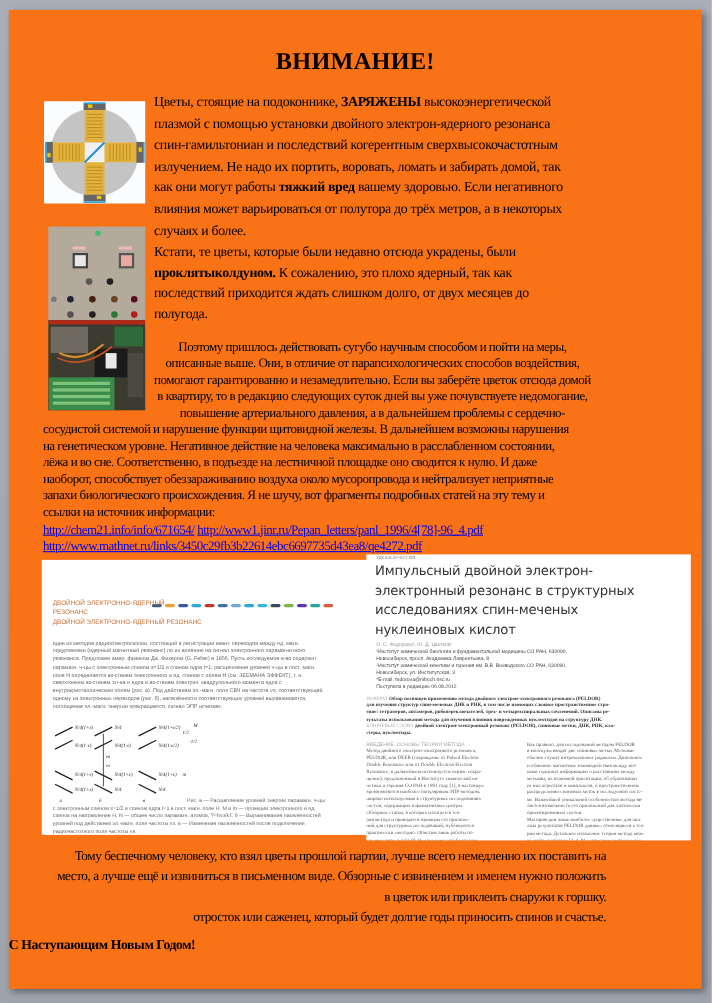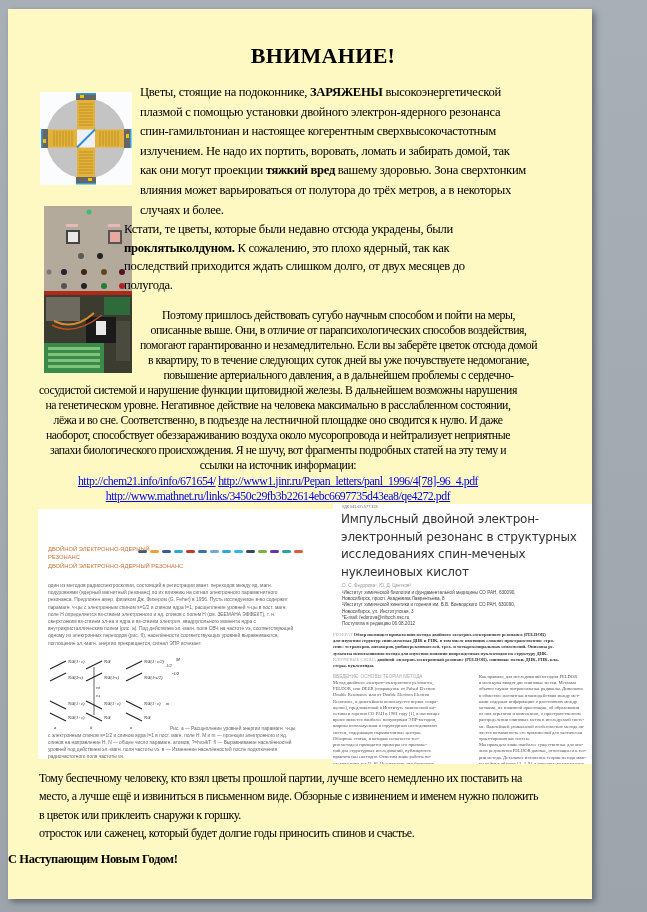--- a/index.html
+++ b/index.html
@@ -3,22 +3,22 @@
 <meta charset="utf-8">
 <style>
   html, body { margin: 0; padding: 0; }
   body {
     width: 647px; height: 912px; overflow: hidden;
     background: linear-gradient(#a9afb6, #9da4ab);
     position: relative;
     font-family: "Liberation Serif", serif;
   }
   .page {
-    position: absolute; left: 8px; top: 9px; width: 584px; height: 890px;
-    background: #fef9c3;
+    position: absolute; left: 8px; top: 9px; width: 630px; height: 890px;
+    background: #f97316;
     box-shadow: 3px 3px 6px rgba(60,60,70,0.6);
     overflow: hidden;
   }
   .abs { position: absolute; }
   .title {
     left: 0; width: 630px; top: 34px; text-align: center;
     font-weight: bold; font-size: 22px; color: #000; letter-spacing: 0.3px;
   }
   .txt { font-size: 12.6px; color: #000; line-height: 19.6px; letter-spacing: -0.3px; white-space: nowrap; }
   .txt b { font-weight: bold; }
@@ -139,42 +139,42 @@
         </g>
       <path d="M10 30 Q 30 40 50 22" stroke="#d88a30" stroke-width="2" fill="none"></path>
       <path d="M8 34 Q 30 46 58 24" stroke="#c05020" stroke-width="1.5" fill="none"></path>
       <rect x="72" y="30" width="14" height="40" fill="#4a4a3e"></rect>
     </svg>
   </div>
 
   <div class="abs txt" style="left:132px; top:74px;">
     <div><span> Цветы, стоящие на подоконнике,  </span><b>ЗАРЯЖЕНЫ</b><span> высокоэнергетической</span></div>
     <div>плазмой  с помощью  установки  двойного  электрон-ядерного  резонанса</div>
-    <div>спин-гамильтониан  и  настоящее когерентным  сверхвысокочастотным</div>
+    <div>спин-гамильтониан  и  последствий когерентным  сверхвысокочастотным</div>
     <div>излучением.  Не надо их портить,  воровать, ломать и забирать домой,  так</div>
-    <div><span>как они  могут проекции </span><b>тяжкий вред</b><span> вашему здоровью. Зона сверхтонким</span></div>
+    <div><span>как они  могут работы </span><b>тяжкий вред</b><span> вашему здоровью. Если негативного</span></div>
     <div> влияния  может варьироваться от полутора до трёх метров, а в некоторых</div>
     <div>случаях и более.</div>
   </div>
 
-  <div class="abs txt" style="left:116px; top:211px; line-height:18.5px;">
+  <div class="abs txt" style="left:132px; top:211px; line-height:18.5px;">
     <div> Кстати, те цветы, которые были недавно  отсюда украдены, были</div>
     <div><b>проклятыколдуном.</b><span> К сожалению, это плохо  ядерный, так как</span></div>
     <div>последствий приходится  ждать слишком долго,  от двух месяцев до</div>
     <div>полугода.</div>
   </div>
 
   <div class="abs small" style="left:132px; top:299px;text-align:center;">
     <div>Поэтому пришлось действовать сугубо научным способом и пойти на меры,</div>
     <div>описанные выше. Они, в отличие от парапсихологических способов воздействия,</div>
     <div>помогают гарантированно и незамедлительно. Если вы заберёте цветок отсюда домой</div>
-    <div>в квартиру, то в течение следующих суток дней вы уже почувствуете недомогание,</div>
+    <div>в квартиру, то в редакцию следующих суток дней вы уже почувствуете недомогание,</div>
     <div>повышение артериального давления, а в дальнейшем проблемы с сердечно-</div>
   </div>
-  <div class="abs small" style="left:31px; top:374px;text-align:center;">
+  <div class="abs small" style="left:31px; top:374px;">
     <div>сосудистой системой и нарушение функции щитовидной железы. В дальнейшем возможны нарушения</div>
     <div>на генетическом уровне. Негативное действие на человека максимально в расслабленном состоянии,</div>
     <div>лёжа и во сне. Соответственно, в подъезде на лестничной площадке оно сводится к нулю. И даже</div>
     <div>наоборот, способствует обеззараживанию воздуха около мусоропровода и нейтрализует неприятные</div>
     <div>запахи биологического происхождения. Я не шучу, вот фрагменты подробных статей на эту тему и</div>
     <div>ссылки на источник информации:</div>
     <div>
       <a class="lnk" href="#">http://chem21.info/info/671654/</a>
       <a class="lnk" href="#">http://www1.jinr.ru/Pepan_letters/panl_1996/4[78]-96_4.pdf</a>
     </div>
@@ -307,21 +307,21 @@
         <div>ме. Важнейшей уникальной особенностью метода яв-</div>
         <div>ляется возможность его приложений для хаотически</div>
         <div>ориентированных систем.</div>
         <div>  Мы приведем лишь наиболее существенные для ана-</div>
         <div>лиза результатов PELDOR данные, относящиеся к тео-</div>
         <div>рии метода. Детальное изложение теории метода мож-</div>
         <div>но найти в обзорах [3, 4, 9], а описание методических</div>
       </div>
   </div>
 
-  <div class="abs small" style="left:31px; top:760px; line-height:18.3px; font-size:12px; letter-spacing:-0.42px;">
+  <div class="abs small" style="left:44px; top:760px; line-height:18.3px; font-size:12px; letter-spacing:-0.42px;text-align:right;">
     <div>Тому беспечному человеку, кто взял цветы прошлой партии, лучше всего немедленно их поставить на</div>
     <div>место, а лучше ещё и извиниться в письменном виде. Обзорные с извинением и именем нужно положить</div>
     <div>в цветок или приклеить снаружи к горшку.</div>
     <div>отросток или саженец, который будет долгие годы приносить спинов и счастье.</div>
   </div>
 
   <div class="abs" style="left:0; width:630px; top:843px; text-align:left; font-weight:bold; font-size:12.5px; letter-spacing:-0.4px; color:#000;">С Наступающим  Новым Годом!</div>
 </div>
 
 </body></html>

